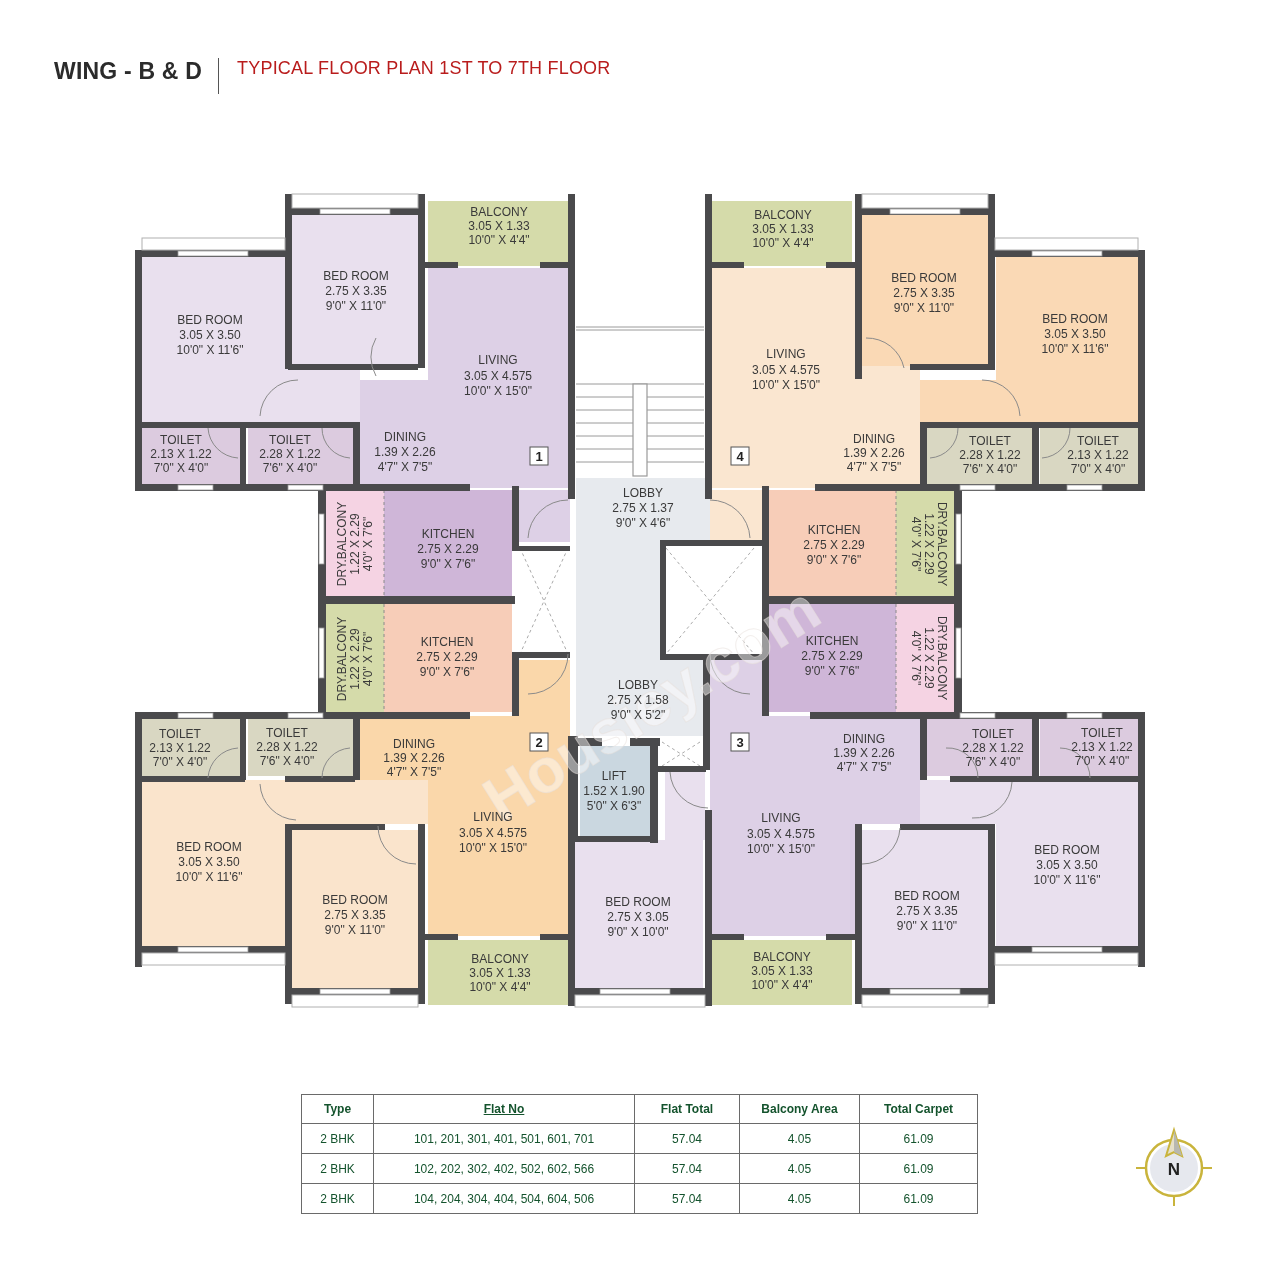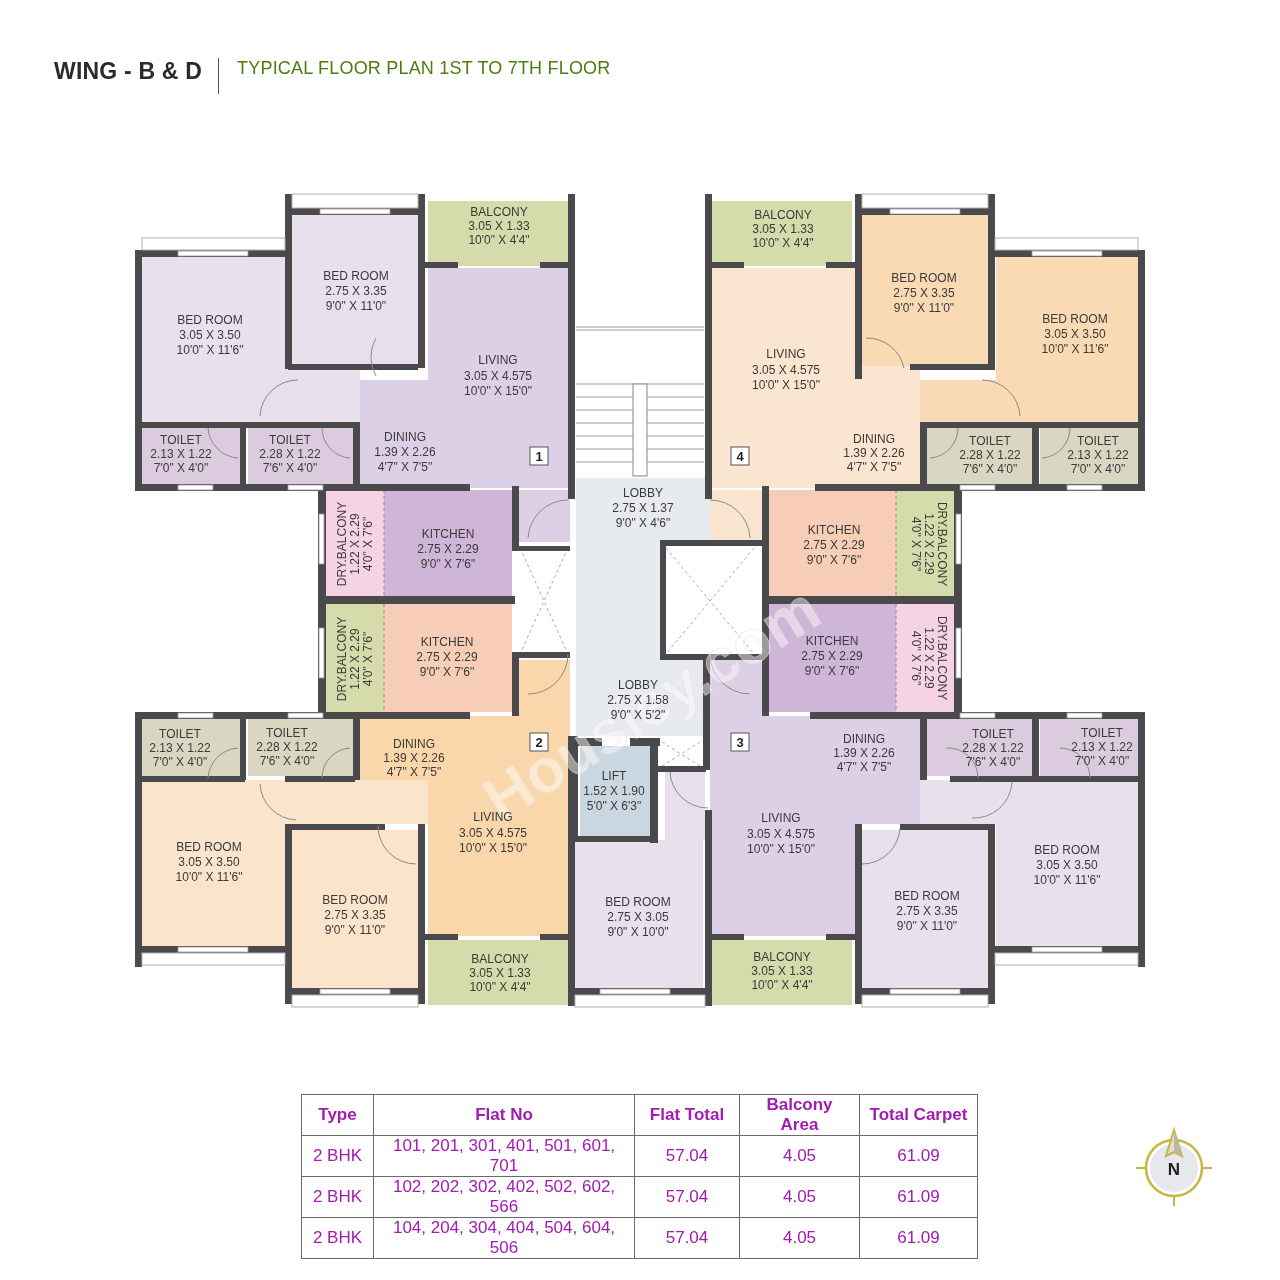--- a/index.html
+++ b/index.html
@@ -1,30 +1,30 @@
 <!DOCTYPE html>
 <html><head>
 <meta charset="utf-8">
 <style>
   html, body { margin: 0; padding: 0; background: #ffffff; }
   body { width: 1280px; height: 1280px; position: relative; overflow: hidden;
          font-family: "Liberation Sans", "DejaVu Sans", sans-serif; color: #333; }
   .header { position: absolute; left: 54px; top: 58px; height: 34px; display: flex; align-items: flex-start; }
   .header .wing { font-size: 23px; font-weight: bold; color: #2b2b2b; letter-spacing: 0.2px; }
   .header .divider { width: 1px; height: 36px; background: #555; margin: 0 18px 0 16px; }
-  .header .subtitle { font-size: 18px; color: #4d7c0f; letter-spacing: 0.2px; }
+  .header .subtitle { font-size: 18px; color: #b91c1c; letter-spacing: 0.2px; }
   #plan { position: absolute; left: 0; top: 0; }
   .room-label { font-family: "Liberation Sans", "DejaVu Sans", sans-serif; font-size: 12px; fill: #3a3a3a; text-anchor: middle; }
   .flatno { font-family: "Liberation Sans", "DejaVu Sans", sans-serif; font-size: 13px; font-weight: bold; fill: #222; text-anchor: middle; }
   .watermark { font-family: "Liberation Sans", "DejaVu Sans", sans-serif; font-size: 62px; font-weight: bold;
                fill: #ffffff; fill-opacity: 0.45; stroke: #e8e0dc; stroke-opacity: 0.5; stroke-width: 1; }
-  table.area { position: absolute; left: 301px; top: 1094px; border-collapse: collapse; font-size: 17px; color: #a21caf; }
+  table.area { position: absolute; left: 301px; top: 1094px; border-collapse: collapse; font-size: 12px; color: #14532d; }
   table.area th, table.area td { border: 1px solid #6a6a6a; height: 29px; text-align: center; padding: 0 6px; }
   table.area th { font-weight: bold; height: 28px; }
-  .c1 { width: 59px; } .c2 { width: 248px; } .c3 { width: 92px; } .c4 { width: 107px; margin-top: 48px; } .c5 { width: 105px; }
+  .c1 { width: 59px; } .c2 { width: 248px; text-decoration: underline; } .c3 { width: 92px; } .c4 { width: 107px; margin-top: 48px; } .c5 { width: 105px; }
   .compass { position: absolute; left: 1132px; top: 1126px; width: 84px; height: 84px; }
 </style>
 </head>
 <body>
 
 <div class="header">
   <span class="wing">WING - B &amp; D</span>
   <span class="divider"></span>
   <span class="subtitle">TYPICAL FLOOR PLAN 1ST TO 7TH FLOOR</span>
 </div>

